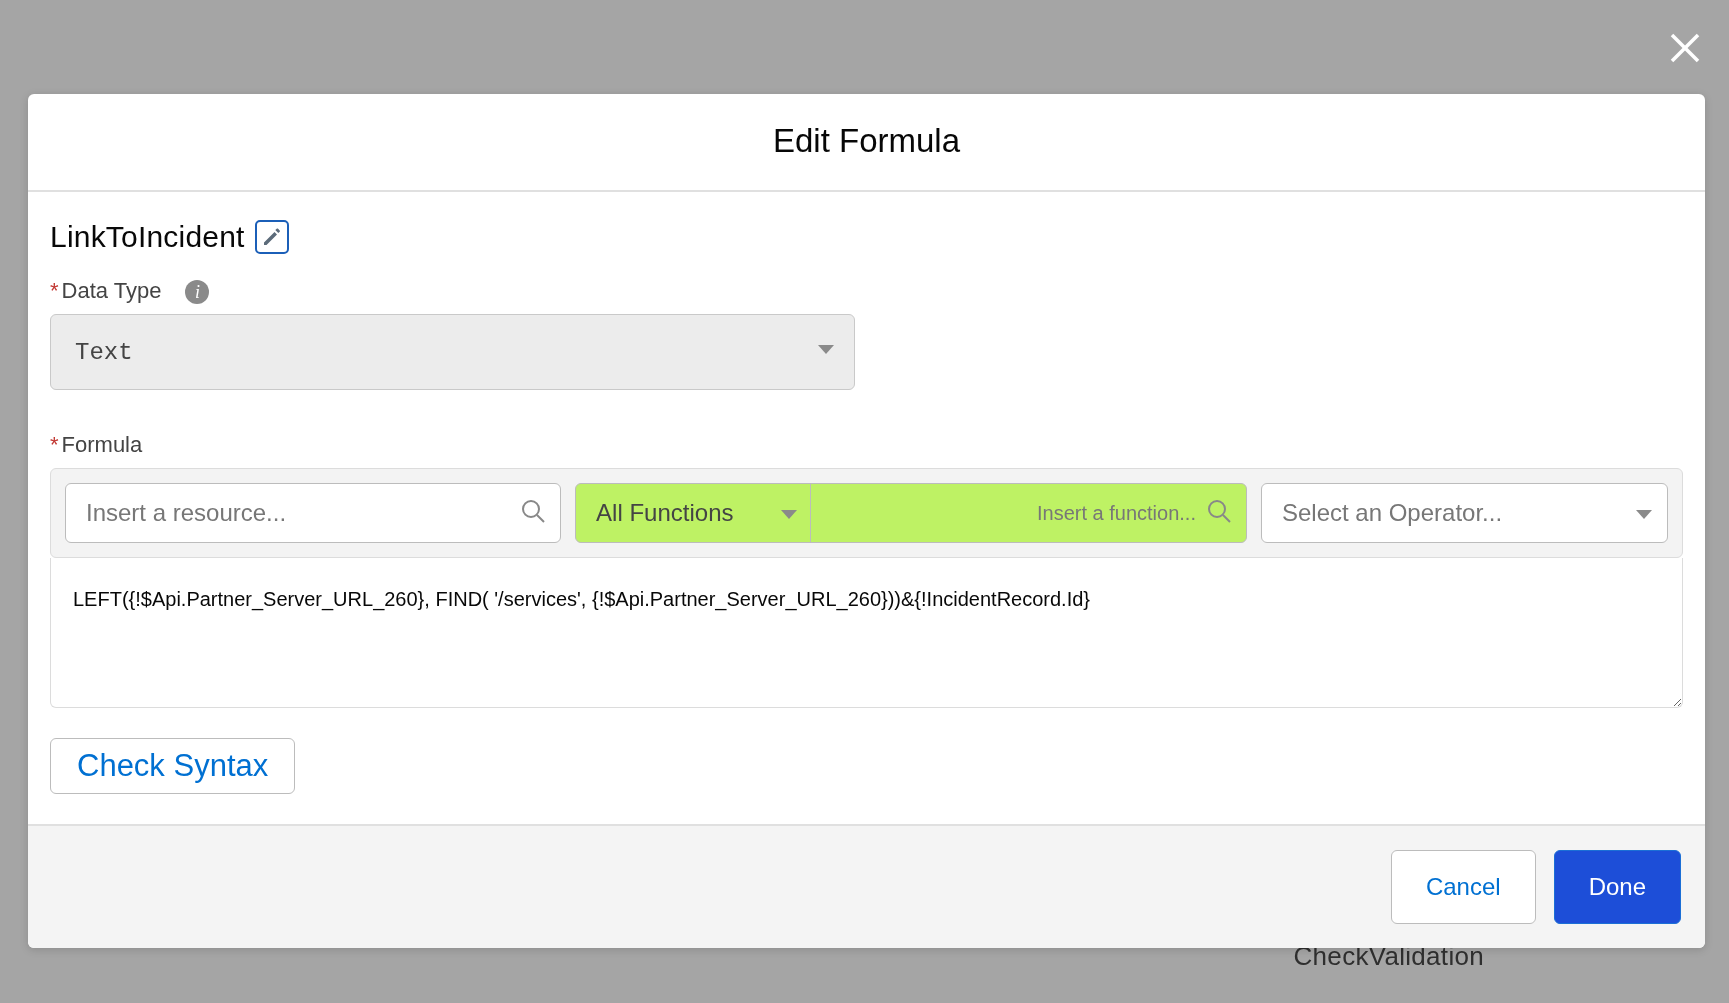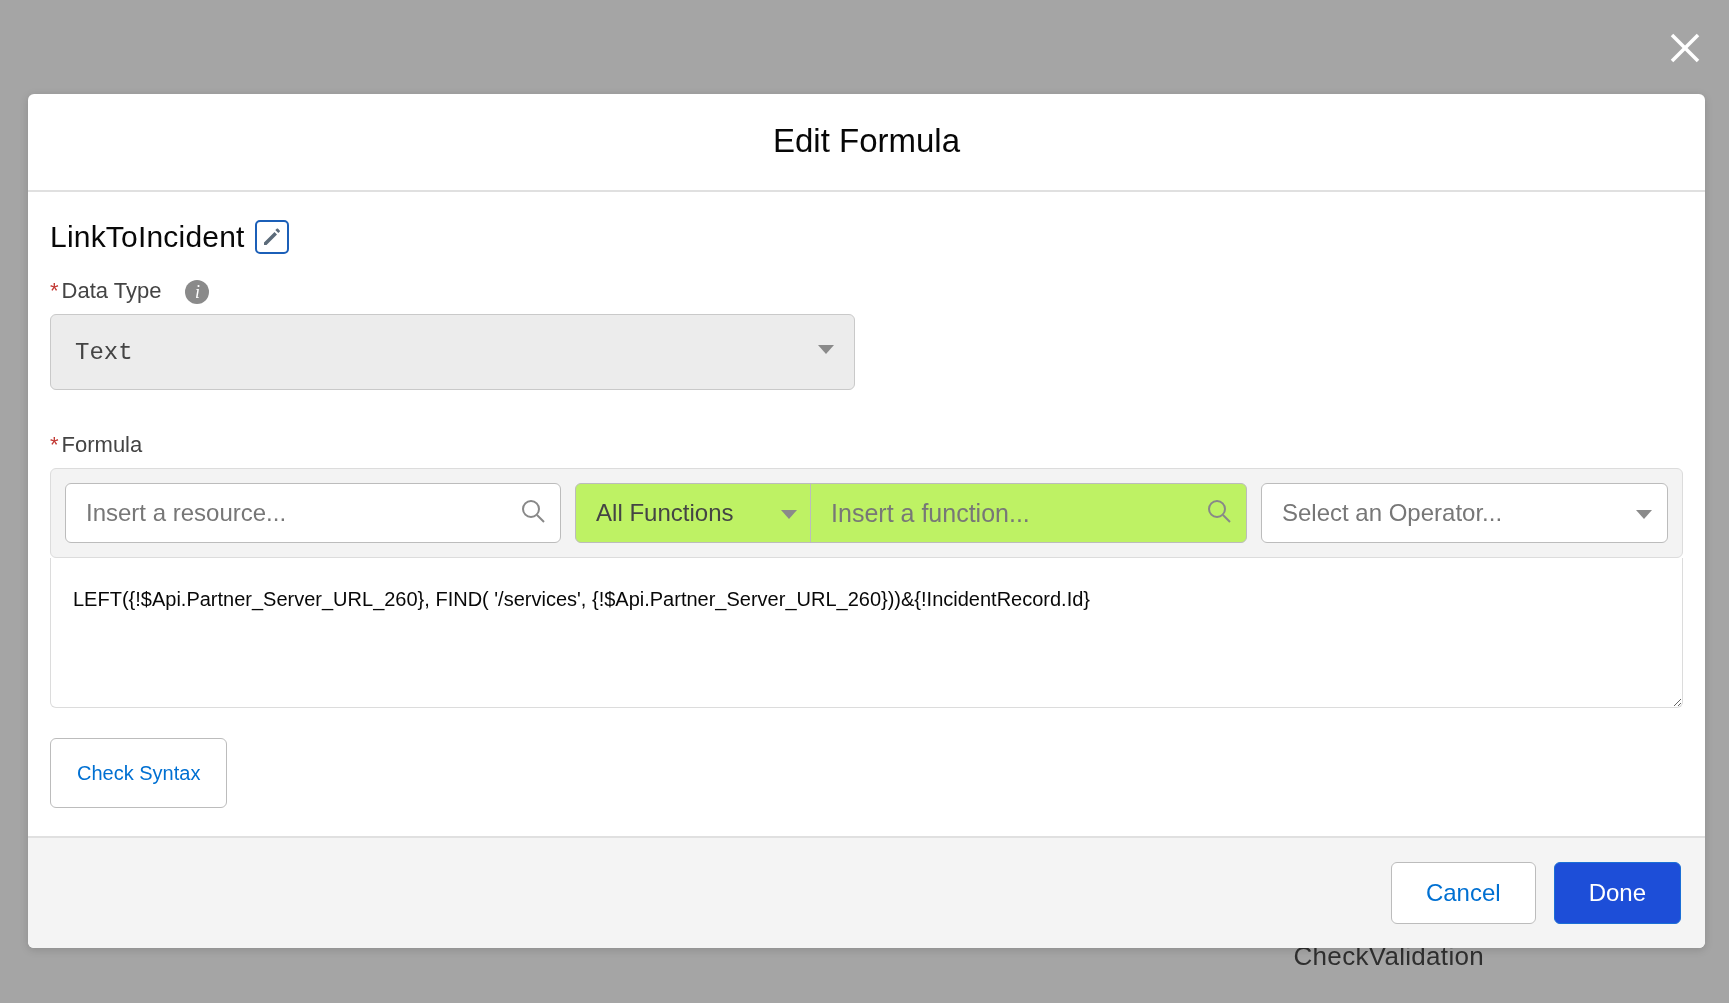--- a/index.html
+++ b/index.html
@@ -213,22 +213,23 @@
   .func-right {
     flex: 1;
     position: relative;
     display: flex;
     align-items: center;
   }
   .func-right input {
     border: none; outline: none;
     width: 100%; height: 100%;
     padding: 0 50px 0 20px;
-    font-size: 25px;
+    font-size: 20px;
     background: transparent;
+    text-align: right;
   }
   .func-right input::placeholder { color: #777; }
   .func-right .trail { position: absolute; right: 14px; top: 50%; transform: translateY(-50%); }
 
   .operator-combo {
     width: 416px;
     padding: 0 14px 0 20px;
     display: flex;
     align-items: center;
     justify-content: space-between;
@@ -247,40 +248,40 @@
     font-size: 20px;
     font-family: inherit;
     color: #080808;
     resize: vertical;
     outline: none;
     line-height: 1.35;
   }
 
   .check-syntax-btn {
     margin-top: 26px;
-    height: 70px;
+    height: 56px;
     padding: 0 26px;
     border: 1px solid #bcbcbc;
     border-radius: 6px;
     background: #fff;
     color: #0070d2;
-    font-size: 20px;
+    font-size: 31px;
     cursor: pointer;
   }
 
   .modal-footer {
     border-top: 2px solid #e0e0e0;
     background: #f4f4f4;
     padding: 24px 24px 24px 24px;
     display: flex;
     justify-content: flex-end;
     gap: 18px;
   }
   .btn {
-    height: 62px;
+    height: 74px;
     border-radius: 6px;
     font-size: 24px;
     padding: 0 34px;
     cursor: pointer;
     border: 1px solid #bcbcbc;
   }
   .btn-cancel {
     background: #fff;
     color: #0070d2;
   }

